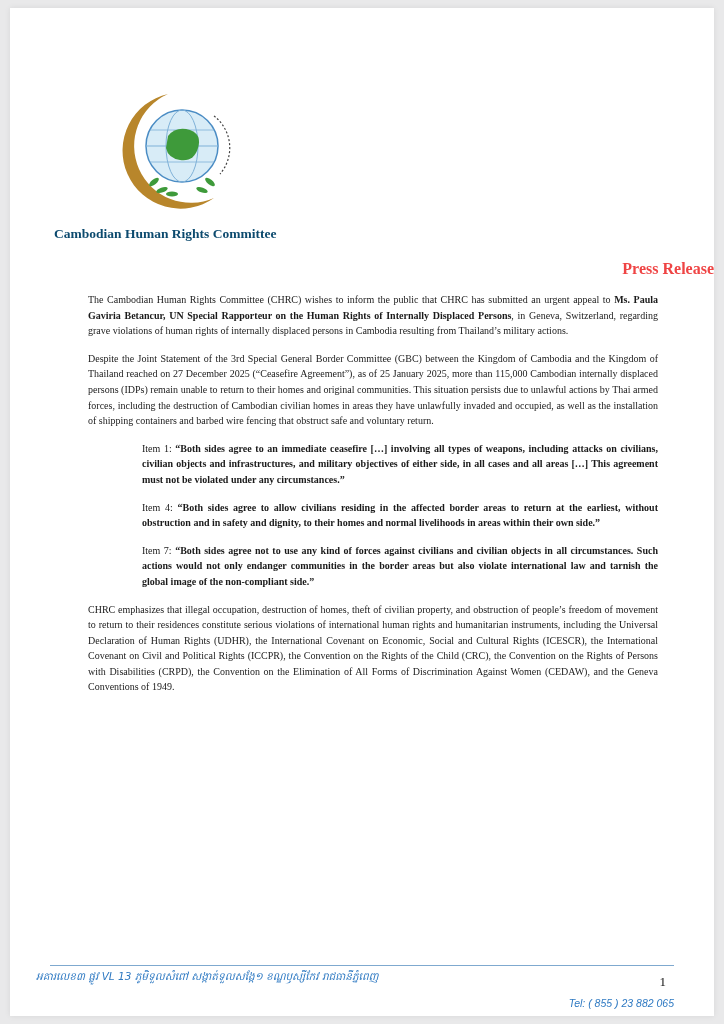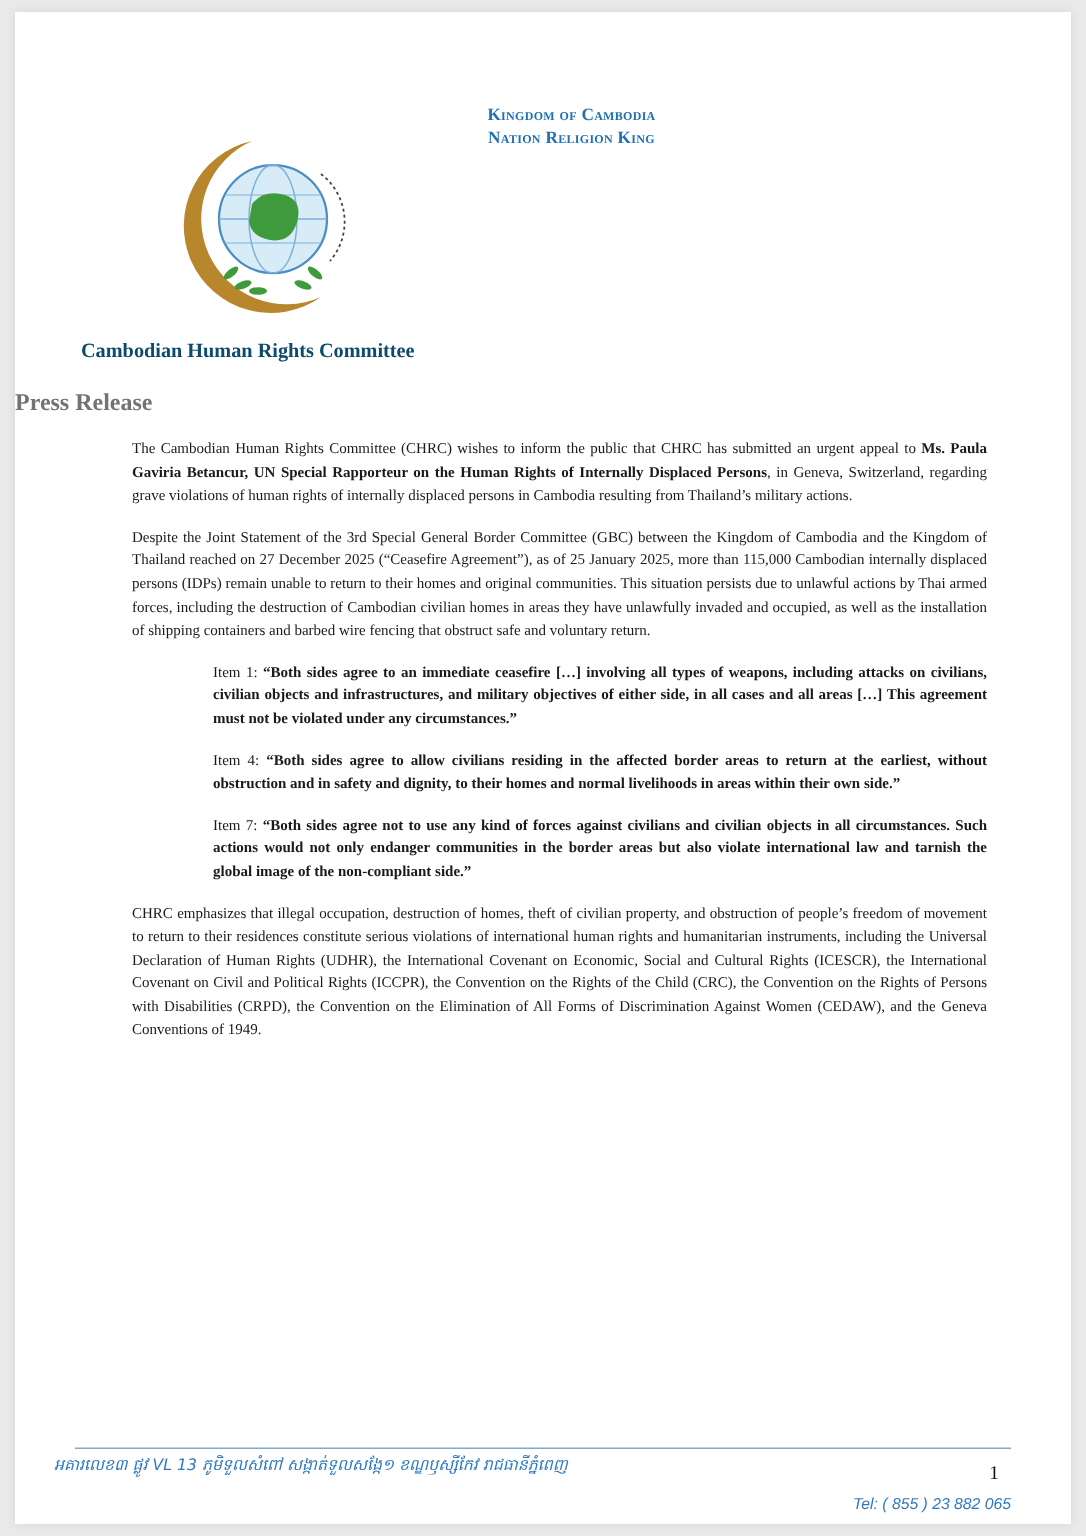--- a/index.html
+++ b/index.html
@@ -22,21 +22,21 @@
   .logo {
     position: absolute; left: 96px; top: 78px; width: 140px; height: 130px;
   }
   .org-name {
     position: absolute; left: 44px; top: 218px; width: 260px;
     color: #0c4a6e; font-weight: bold; font-size: 13.5px;
     font-family: "Liberation Serif", serif;
   }
   .title {
     position: absolute; left: 0; right: 0; top: 252px;
-    text-align: left; font-weight: bold; font-size: 16px; color: #737373;
+    text-align: right; font-weight: bold; font-size: 16px; color: #ef4444;
   }
   .body {
     position: absolute; left: 78px; width: 570px; top: 284px;
     font-size: 10px; line-height: 15.6px; color: #1a1a1a;
     text-align: justify;
   }
   .body p { margin: 0 0 12px 0; }
   .quote { margin: 0 0 12px 54px !important; }
   .quote b { font-weight: bold; }
   .footer-line {
@@ -87,24 +87,20 @@
         <ellipse cx="56" cy="104" rx="6" ry="2.5" transform="rotate(-20 56 104)"></ellipse>
         <ellipse cx="66" cy="108" rx="6" ry="2.5" transform="rotate(0 66 108)"></ellipse>
         <ellipse cx="104" cy="96" rx="6" ry="2.5" transform="rotate(40 104 96)"></ellipse>
         <ellipse cx="96" cy="104" rx="6" ry="2.5" transform="rotate(20 96 104)"></ellipse>
       </g>
 
       <path d="M108 30 A40 40 0 0 1 114 88" fill="none" stroke="#444" stroke-width="1.2" stroke-dasharray="2 2"></path>
     </svg>
   </div>
 
-  <div class="header-right">
-    <div>Kingdom of Cambodia</div>
-    <div>Nation Religion King</div>
-  </div>
 
   <div class="org-name">Cambodian Human Rights Committee</div>
 
   <div class="title">Press Release</div>
 
   <div class="body">
     <p>
       <span>The Cambodian Human Rights Committee (CHRC) wishes to inform the public that CHRC has submitted an urgent appeal to </span><b>Ms. Paula Gaviria Betancur, UN Special Rapporteur on the Human Rights of Internally Displaced Persons</b><span>, in Geneva, Switzerland, regarding grave violations of human rights of internally displaced persons in Cambodia resulting from Thailand’s military actions.</span>
     </p>
     <p>Despite the Joint Statement of the 3rd Special General Border Committee (GBC) between the Kingdom of Cambodia and the Kingdom of Thailand reached on 27 December 2025 (“Ceasefire Agreement”), as of 25 January 2025, more than 115,000 Cambodian internally displaced persons (IDPs) remain unable to return to their homes and original communities. This situation persists due to unlawful actions by Thai armed forces, including the destruction of Cambodian civilian homes in areas they have unlawfully invaded and occupied, as well as the installation of shipping containers and barbed wire fencing that obstruct safe and voluntary return.</p>

